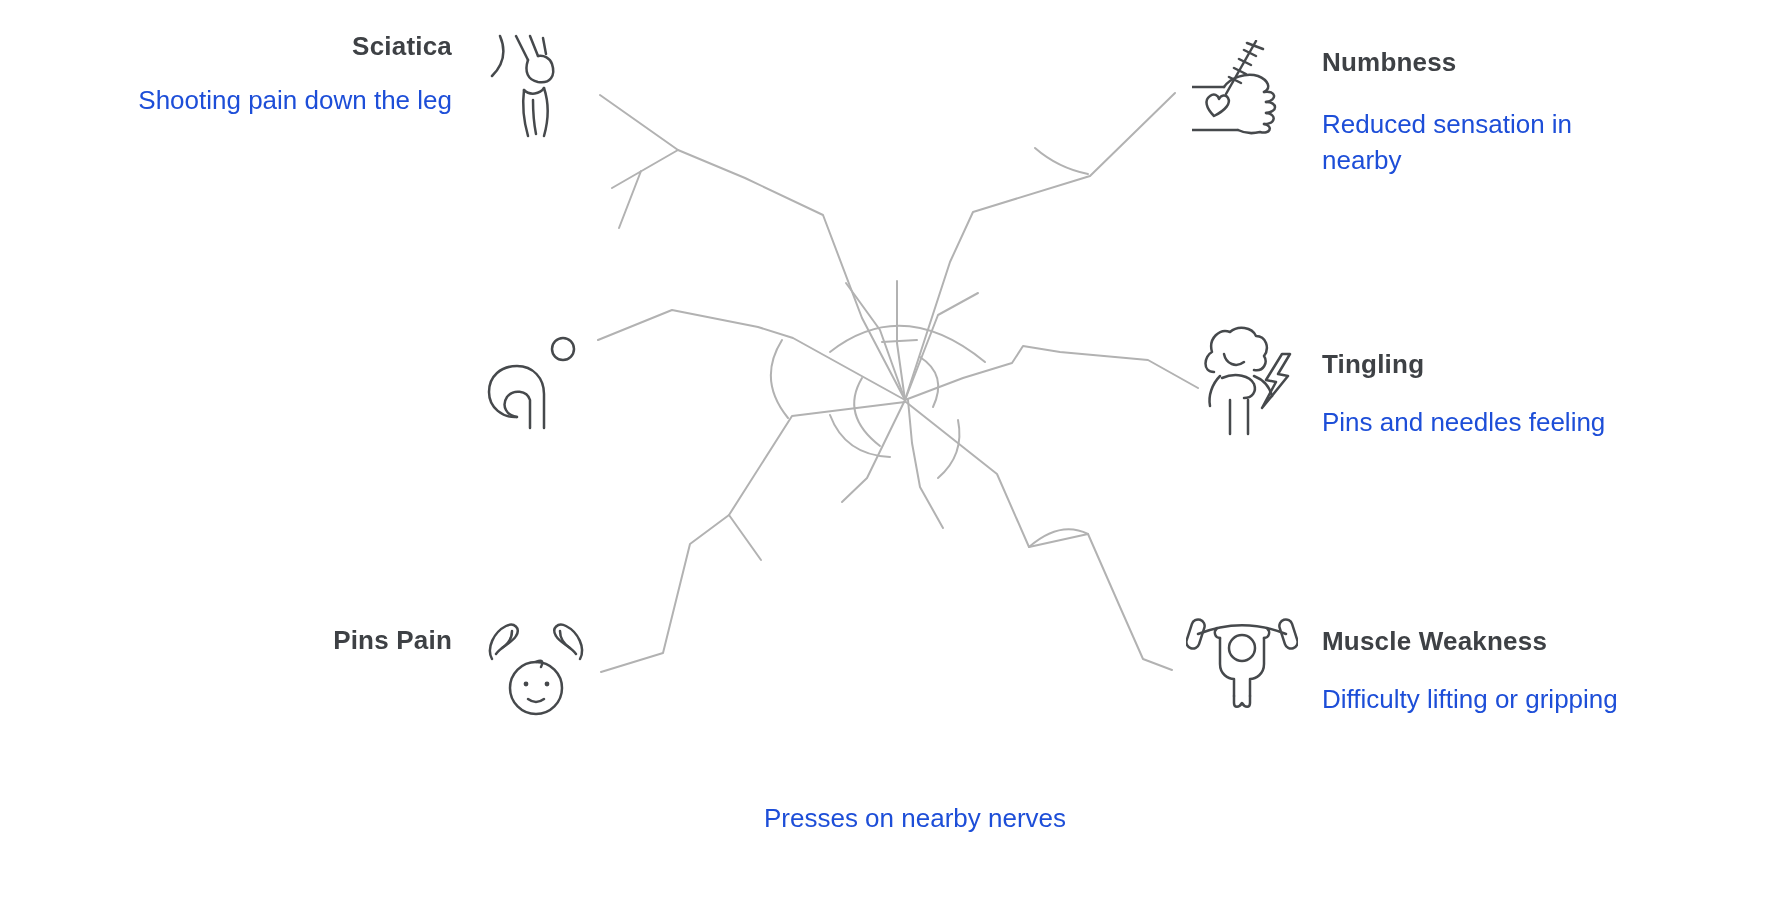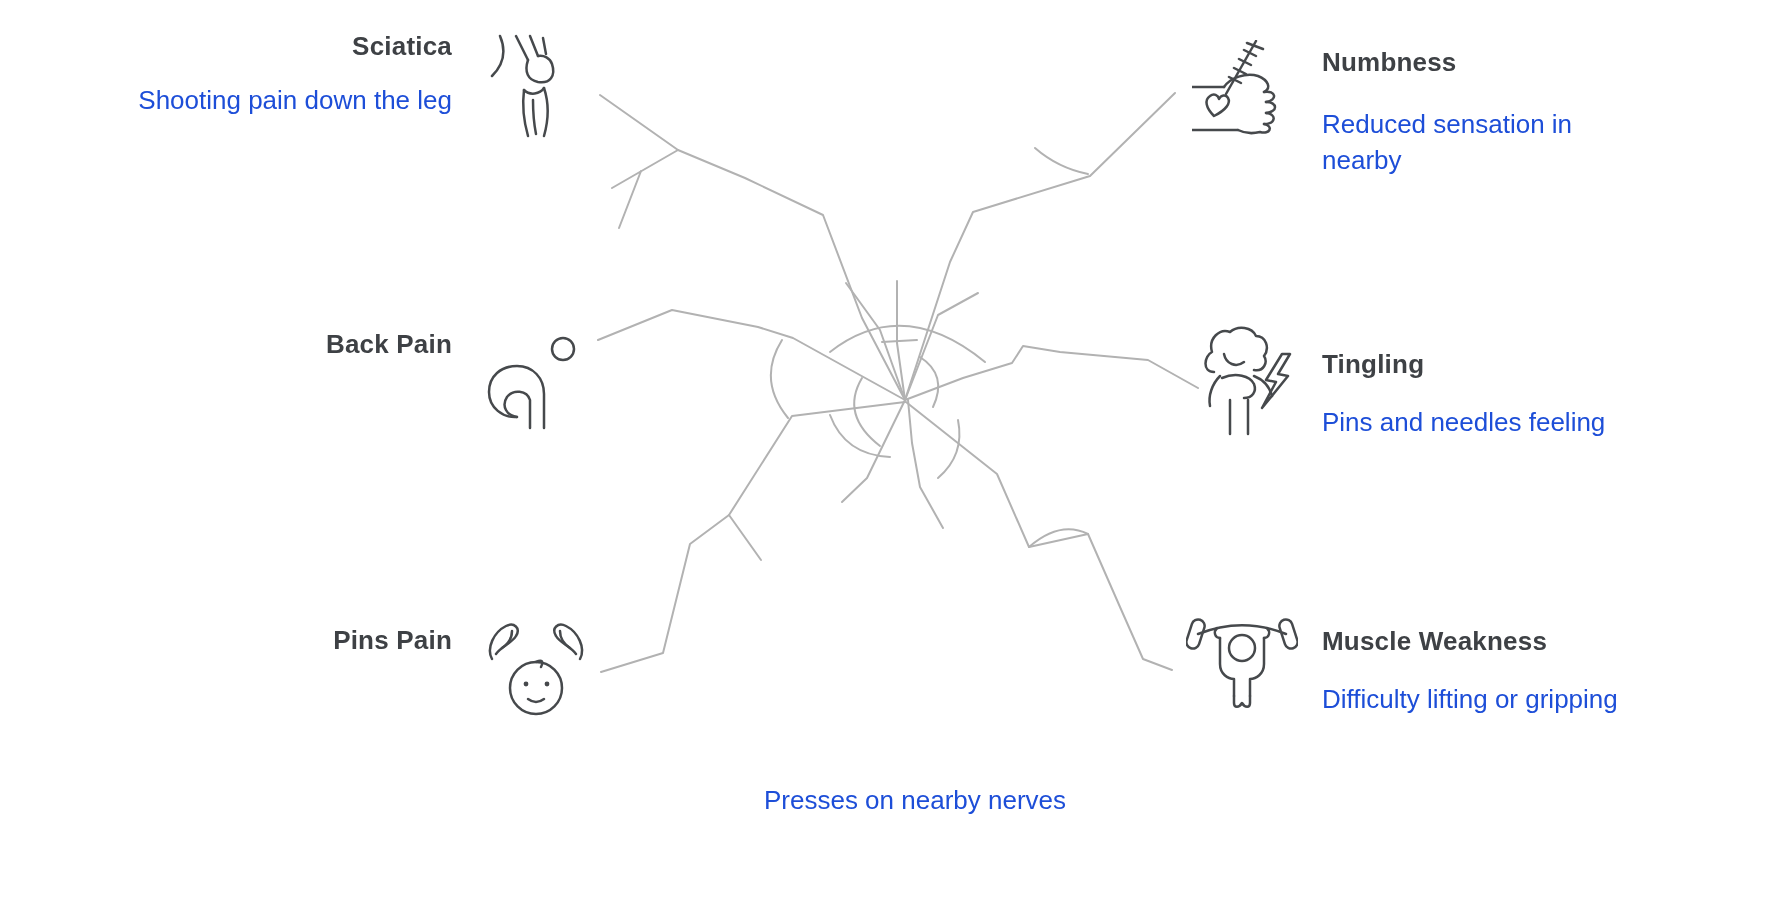--- a/index.html
+++ b/index.html
@@ -21,21 +21,21 @@
   }
   .sym-desc{
     font-size:26px;color:#1d4ed8;line-height:36px;margin-top:20px;
   }
   .mt24{margin-top:24px;}
   .mt28{margin-top:28px;}
   .icon{position:absolute;display:block;}
   .center-caption{
     position:absolute;left:655px;top:768px;width:520px;text-align:center;
   }
-  .center-caption .sym-desc{margin-top:16px;line-height:32px;}
+  .center-caption .sym-desc{margin-top:34px;line-height:32px;}
 </style>
 </head>
 <body>
 
 <div class="canvas">
 
   <svg class="nerves" width="1776" height="900" viewBox="0 0 1776 900">
     <g stroke="#b2b2b2" stroke-width="2" fill="none" stroke-linecap="round" stroke-linejoin="round">
 
       <path d="M905 400 L862 318 L823 215 L745 178 L678 150 L600 95"></path>
@@ -85,21 +85,20 @@
         <path d="M48 26 C44 38 48 46 58 48 C70 50 76 42 72 30 C70 24 64 21 58 22"></path>
         <path d="M44 56 C42 72 44 88 48 102"></path>
         <path d="M64 54 C70 72 68 88 64 102"></path>
         <path d="M44 56 C50 62 60 60 64 54"></path>
         <path d="M53 66 C53 78 54 90 56 100"></path>
       </g>
     </svg>
   </span>
 
   <div class="item-text left" style="top:328px;">
-    <div class="sym-title">Back Pain</div>
   </div>
   <span class="icon" style="left:480px;top:334px;">
     <svg width="98" height="100" viewBox="0 0 96 100">
       <g stroke="#46494c" stroke-width="2.5" fill="none" stroke-linecap="round" stroke-linejoin="round">
         <circle cx="82" cy="15" r="11"></circle>
         <path d="M36 83 C22 84 8 74 8 58 C8 42 20 32 36 32 C52 32 63 44 63 60 L63 94"></path>
         <path d="M49 94 L49 66 C46 56 32 55 26 63 C20 72 26 82 36 83"></path>
       </g>
     </svg>
   </span>

